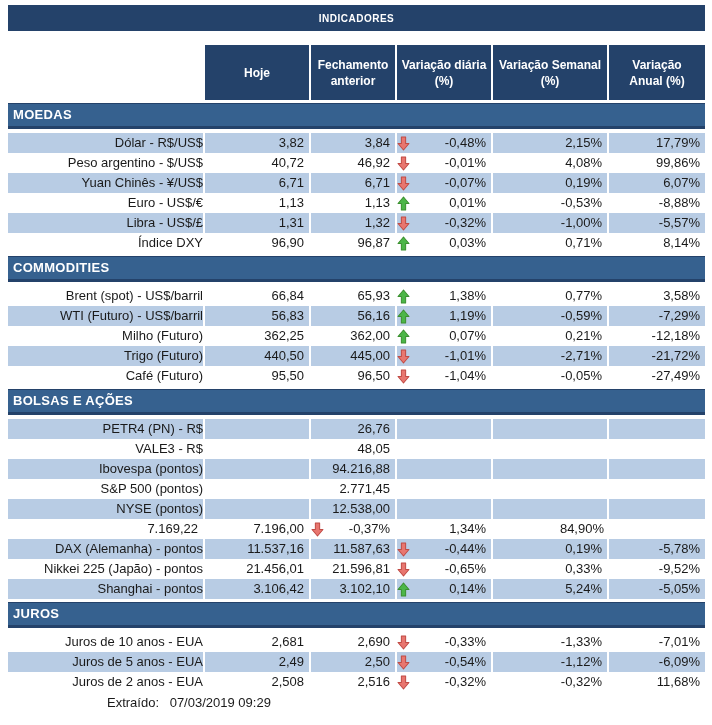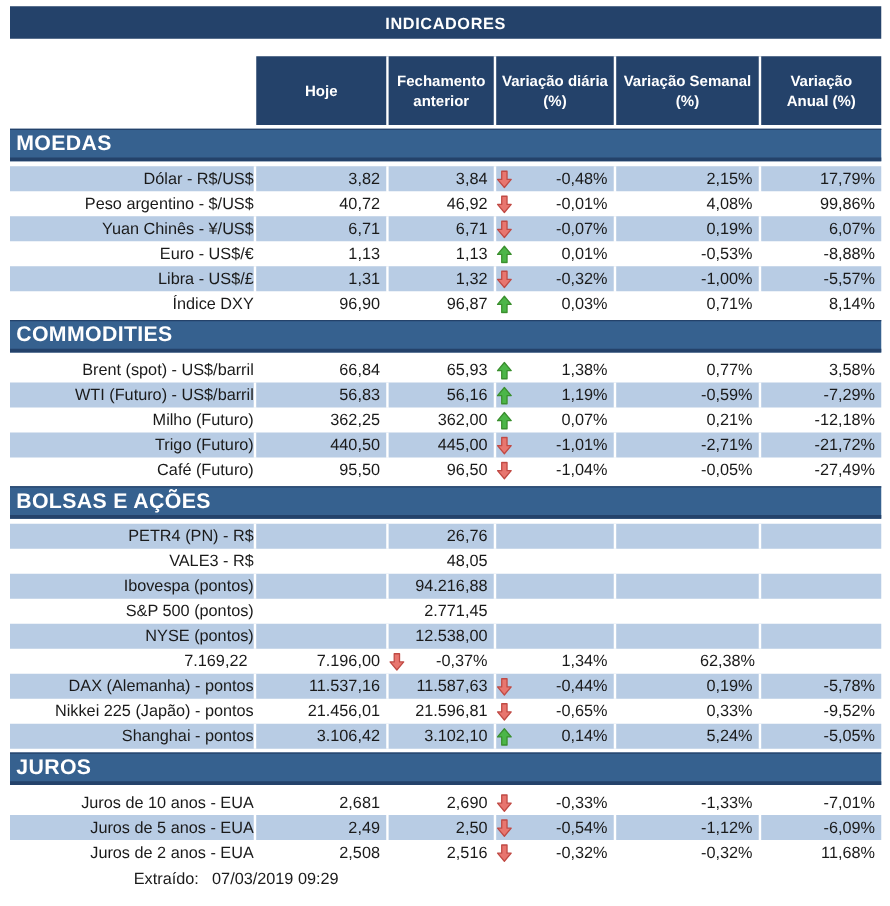--- a/index.html
+++ b/index.html
@@ -19,21 +19,21 @@
   }
   .sheet {
     margin-left: 8px;
     width: 697px;
   }
   .title-bar {
     margin-top: 5px;
     height: 26px;
     background: var(--navy);
     color: #ffffff;
-    font-size: 13px;
+    font-size: 10px;
     font-weight: bold;
     letter-spacing: 0.5px;
     display: flex;
     align-items: center;
     justify-content: center;
   }
   .grid {
     display: grid;
     grid-template-columns: 197px 106px 86px 96px 116px 96px;
   }
@@ -61,21 +61,21 @@
     border-right: none;
   }
   .section { margin-top: 3px; }
   .section-bar {
     box-sizing: border-box;
     height: 26px;
     background: var(--section-blue);
     border-top: 1px solid var(--navy);
     border-bottom: 3px solid var(--navy);
     color: #ffffff;
-    font-size: 17px;
+    font-size: 13px;
     font-weight: bold;
     letter-spacing: 0.3px;
     line-height: 21px;
     padding-left: 5px;
     margin-bottom: 4px;
   }
   .row { height: 20px; }
   .row .cell {
     box-sizing: border-box;
     height: 20px;
@@ -360,21 +360,21 @@
           <div class="cell num">7.196,00</div>
           <div class="cell vard">
             <span class="arrow">
               <svg width="13" height="15" viewBox="0 0 14 16">
                 <path d="M4.7 1 H9.3 V8 H12.9 L7 15 L1.1 8 H4.7 Z" fill="#E8766F" stroke="#C04A44" stroke-width="1.1" stroke-linejoin="round"></path>
               </svg>
             </span>
             <span class="val">-0,37%</span>
           </div>
           <div class="cell num">1,34%</div>
-          <div class="cell num">62,38%</div>
+          <div class="cell num">84,90%</div>
         </div>
         <div class="grid row blue">
           <div class="cell label">DAX (Alemanha) - pontos</div>
           <div class="cell num">11.537,16</div>
           <div class="cell num">11.587,63</div>
           <div class="cell vard">
             <span class="arrow">
               <svg width="13" height="15" viewBox="0 0 14 16">
                 <path d="M4.7 1 H9.3 V8 H12.9 L7 15 L1.1 8 H4.7 Z" fill="#E8766F" stroke="#C04A44" stroke-width="1.1" stroke-linejoin="round"></path>
               </svg>

